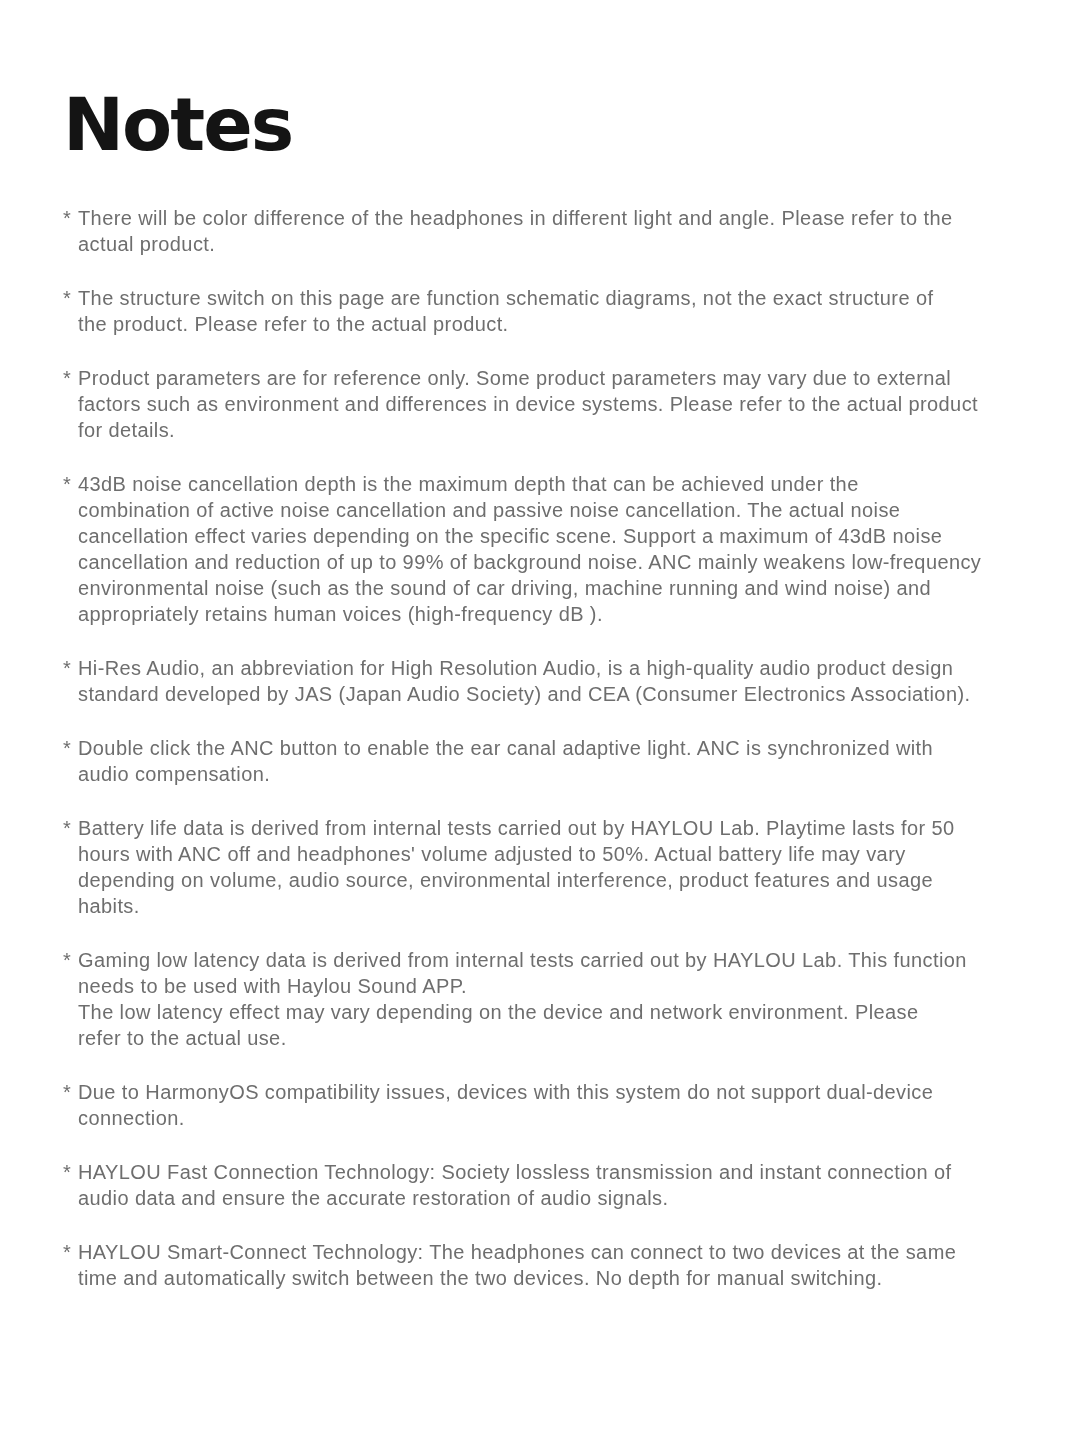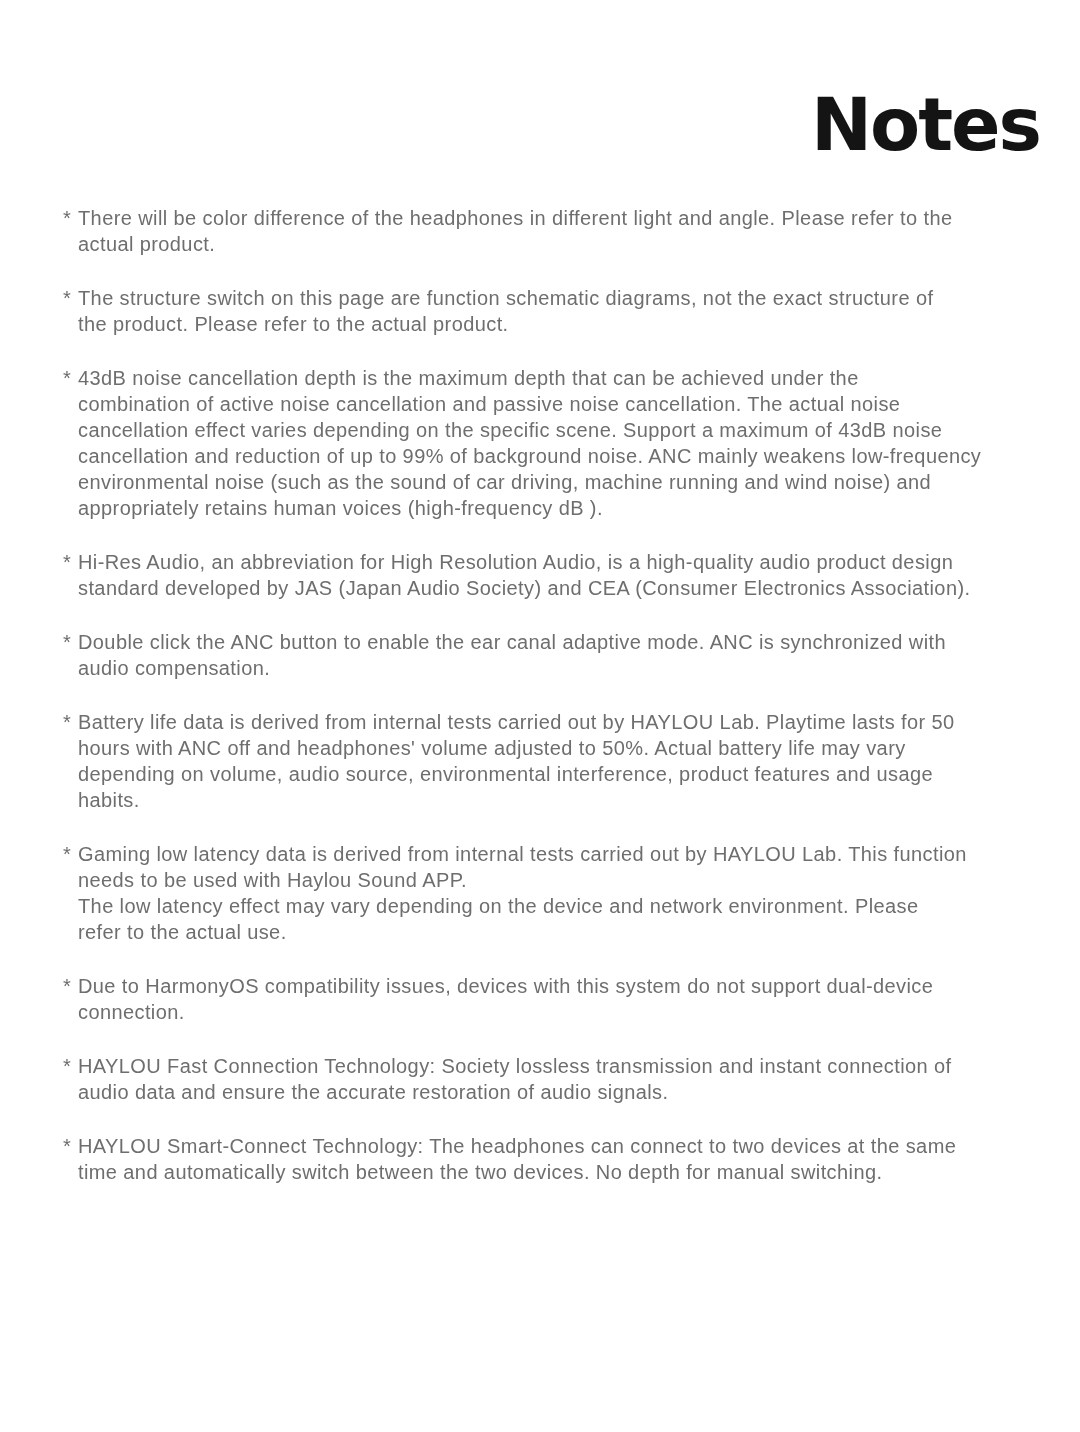--- a/index.html
+++ b/index.html
@@ -15,21 +15,20 @@
     padding: 88px 40px 0 63px;
   }
   .page-title {
     font-family: "DejaVu Sans", "Liberation Sans", sans-serif;
     font-weight: bold;
     font-size: 73px;
     line-height: 1;
     letter-spacing: -2px;
     color: #141414;
     margin: 0 0 44px 0;
-    text-align: right;
   }
   .note {
     margin: 8px 0 28px 0;
     padding-left: 15px;
     text-indent: -15px;
     font-size: 20px;
     line-height: 26px;
     letter-spacing: 0.4px;
     color: #6e6e6e;
   }
@@ -47,32 +46,35 @@
 
 <div class="page">
   <h1 class="page-title">Notes</h1>
 
   <p class="note"><span class="star">*</span><span class="note-text">There will be color difference of the headphones in different light and angle. Please refer to the
 actual product.</span></p>
 
   <p class="note"><span class="star">*</span><span class="note-text">The structure switch on this page are function schematic diagrams, not the exact structure of
 the product. Please refer to the actual product.</span></p>
 
+  <p class="note"><span class="star">*</span><span class="note-text">Product parameters are for reference only. Some product parameters may vary due to external
+factors such as environment and differences in device systems. Please refer to the actual product
+for details.</span></p>
 
   <p class="note"><span class="star">*</span><span class="note-text">43dB noise cancellation depth is the maximum depth that can be achieved under the
 combination of active noise cancellation and passive noise cancellation. The actual noise
 cancellation effect varies depending on the specific scene. Support a maximum of 43dB noise
 cancellation and reduction of up to 99% of background noise. ANC mainly weakens low-frequency
 environmental noise (such as the sound of car driving, machine running and wind noise) and
 appropriately retains human voices (high-frequency dB ).</span></p>
 
   <p class="note"><span class="star">*</span><span class="note-text">Hi-Res Audio, an abbreviation for High Resolution Audio, is a high-quality audio product design
 standard developed by JAS (Japan Audio Society) and CEA (Consumer Electronics Association).</span></p>
 
-  <p class="note"><span class="star">*</span><span class="note-text">Double click the ANC button to enable the ear canal adaptive mode. ANC is synchronized with
+  <p class="note"><span class="star">*</span><span class="note-text">Double click the ANC button to enable the ear canal adaptive light. ANC is synchronized with
 audio compensation.</span></p>
 
   <p class="note"><span class="star">*</span><span class="note-text">Battery life data is derived from internal tests carried out by HAYLOU Lab. Playtime lasts for 50
 hours with ANC off and headphones' volume adjusted to 50%. Actual battery life may vary
 depending on volume, audio source, environmental interference, product features and usage
 habits.</span></p>
 
   <p class="note"><span class="star">*</span><span class="note-text">Gaming low latency data is derived from internal tests carried out by HAYLOU Lab. This function
 needs to be used with Haylou Sound APP.
 The low latency effect may vary depending on the device and network environment. Please

